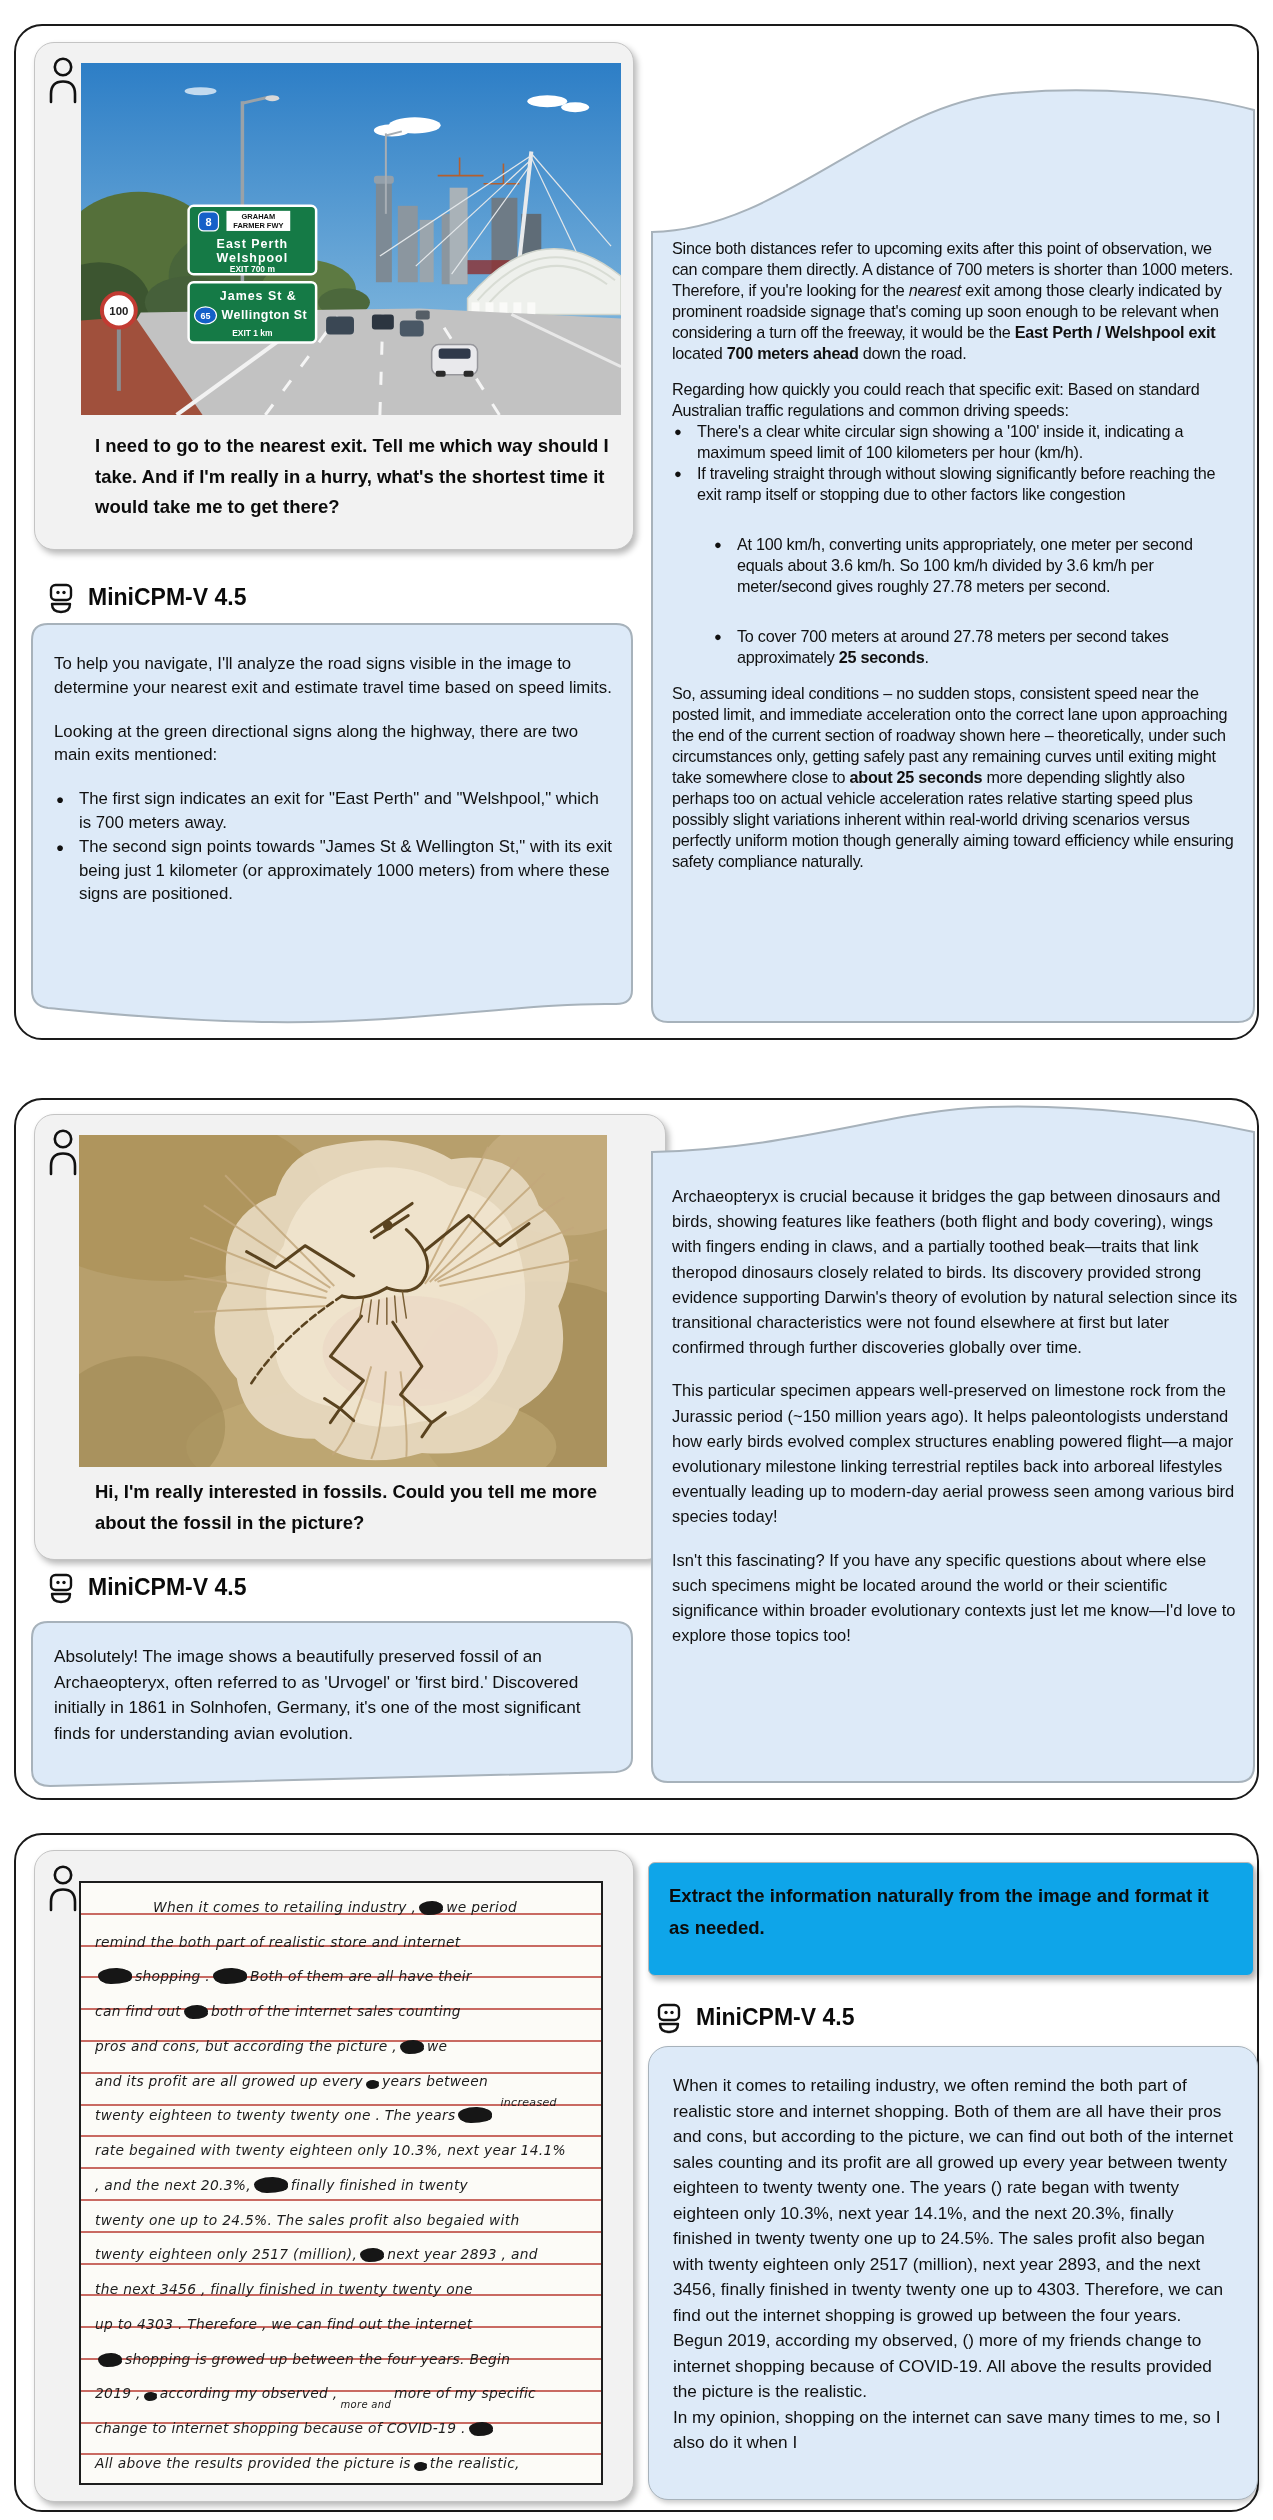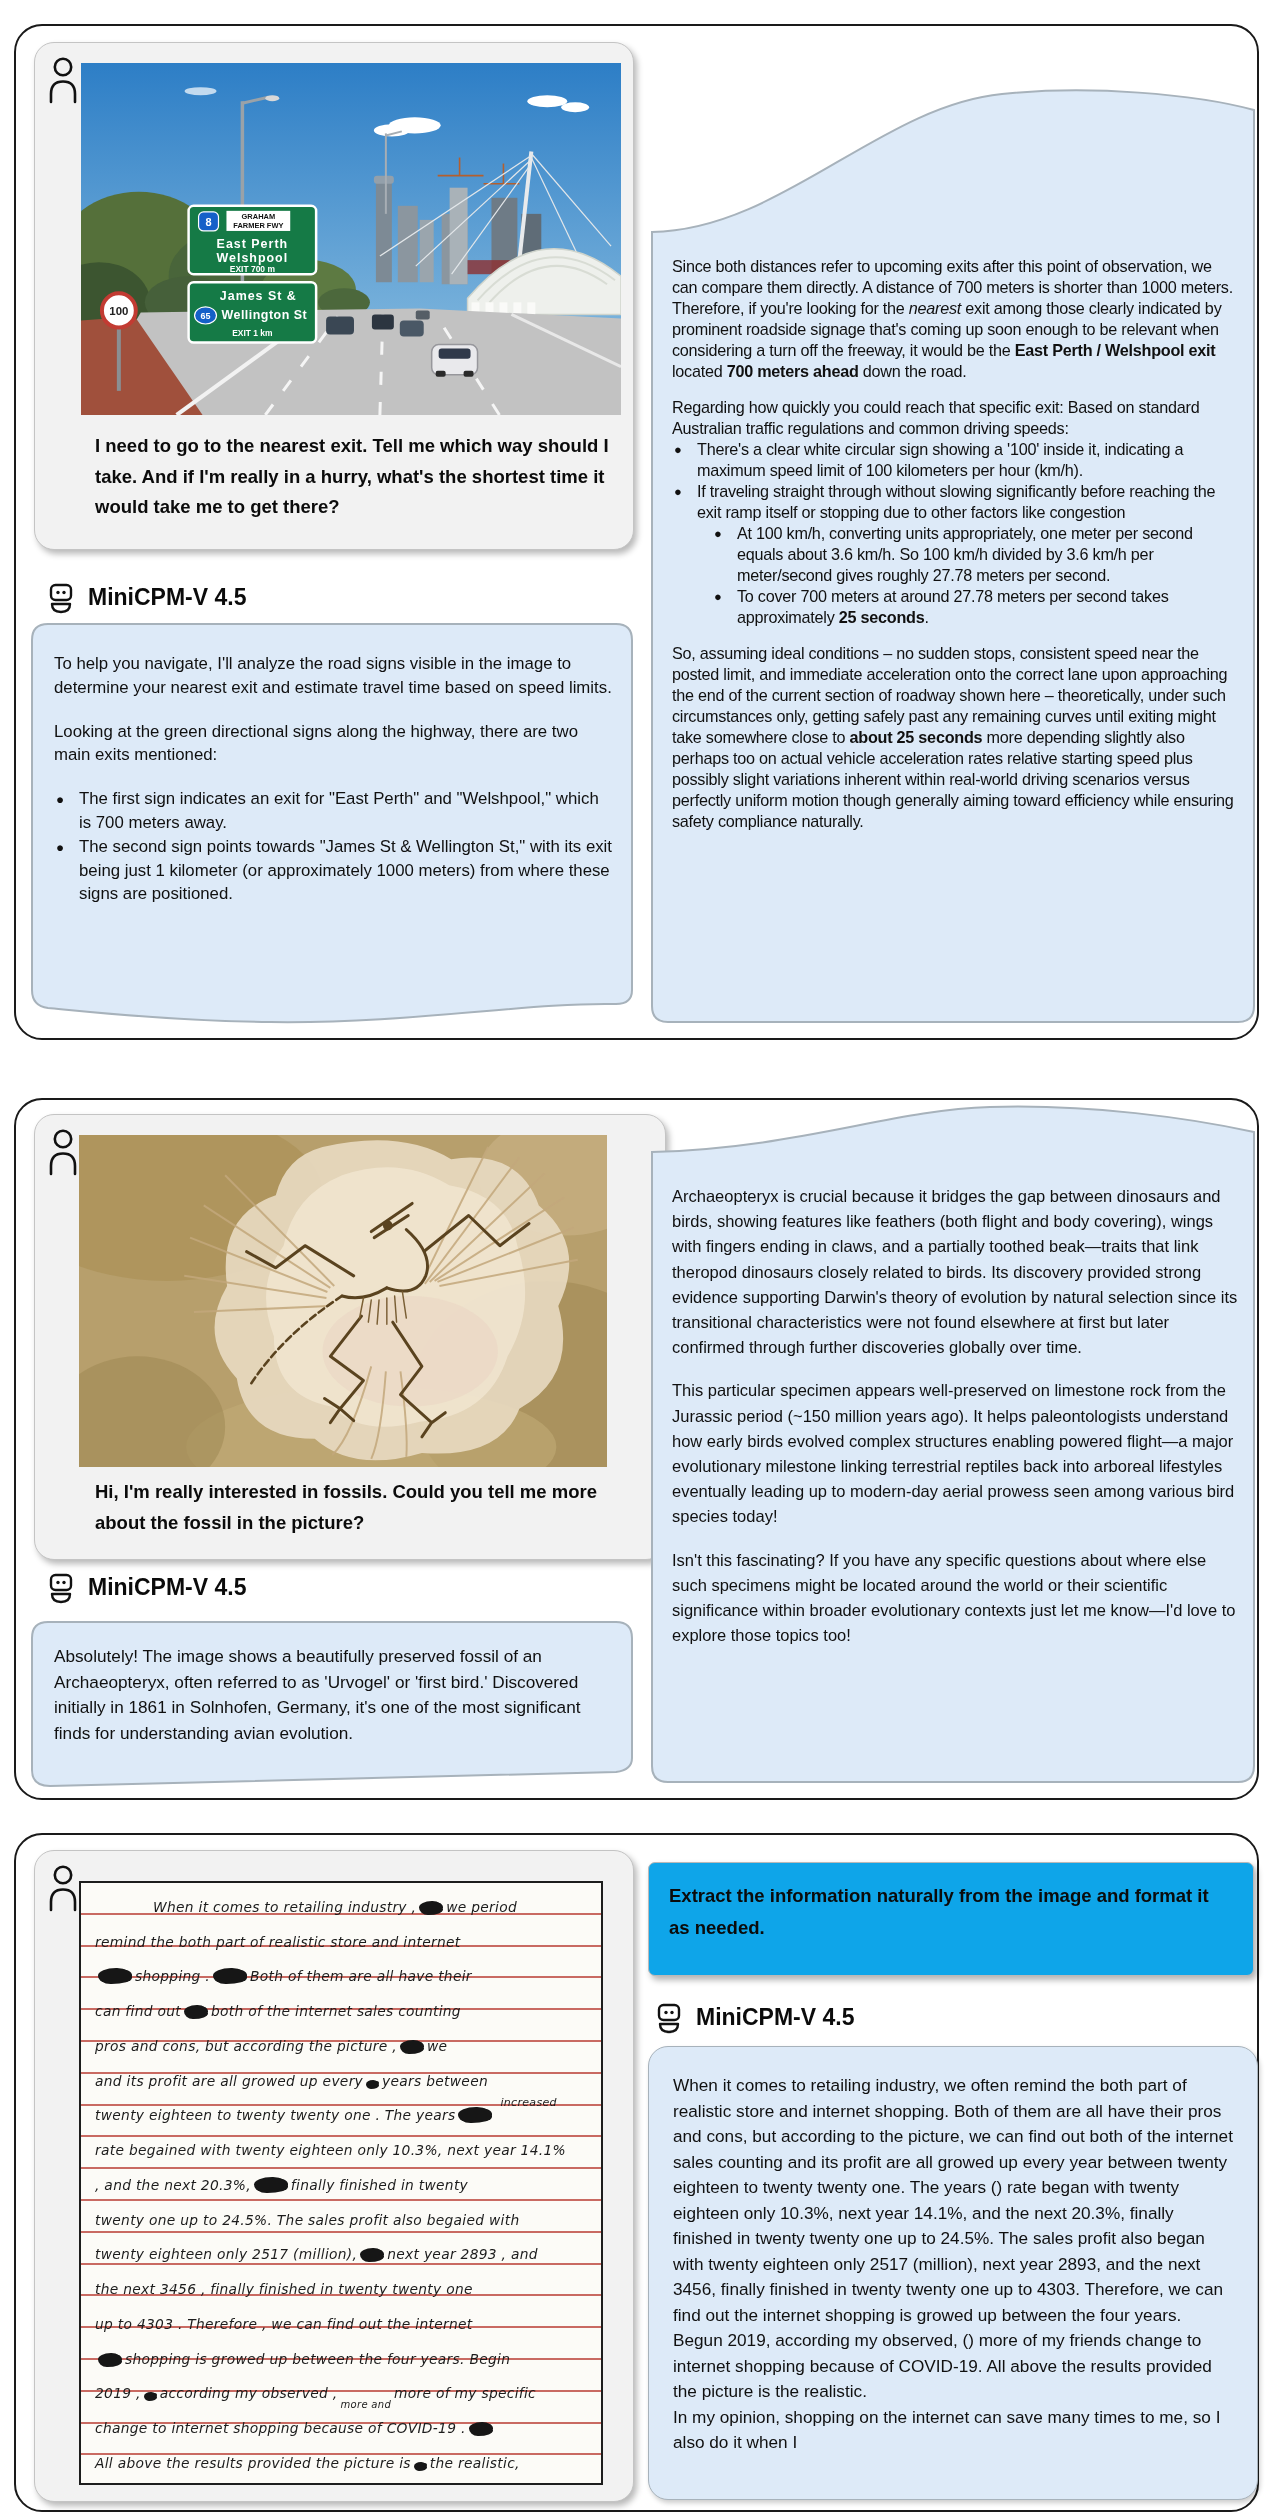--- a/index.html
+++ b/index.html
@@ -8,21 +8,21 @@
   .panel{position:absolute;left:14px;width:1245px;border:2.5px solid #1a1a1a;border-radius:28px;background:#fff;box-sizing:border-box;}
   .abs{position:absolute;}
   .user-card{background:#f2f2f2;border:1.5px solid #c4c4c4;border-radius:20px;box-shadow:3px 4px 6px rgba(0,0,0,.28);}
   .question{font-weight:bold;font-size:18.5px;line-height:30.5px;color:#0b0b0b;}
   .model-label{font-weight:bold;font-size:23px;color:#0b0b0b;}
   .bubble-text{font-size:16.8px;line-height:23.8px;color:#101010;}
   .rt-p{margin:0;}
   .rt-gap{height:20px;}
   .rt-b1{position:relative;padding-left:25px;}
   .rt-b1::before{content:"●";position:absolute;left:2px;top:1px;font-size:0.8em;}
-  .rt-b2{position:relative;padding-left:25px;margin-left:40px;}
+  .rt-b2{position:relative;padding-left:25px;margin-left:40px;margin-top:29px;}
   .rt-b2::before{content:"●";position:absolute;left:2px;top:1px;font-size:0.8em;}
   .tight{font-size:16.2px;line-height:20.9px;letter-spacing:-0.25px;}
   .tight .rt-gap{height:16px;}
   .mid{font-size:16.5px;line-height:25.2px;}
   .mid .rt-gap{height:18px;}
   .p3r{font-size:17.2px;line-height:25.5px;}
   .plainblue{background:#ddeaf8;border:1.5px solid #a7b2bb;border-radius:20px;box-shadow:2px 3px 5px rgba(0,0,0,.2);}
   .plaingray{background:#0ea5e9;border:1.5px solid #b9b9b9;border-radius:7px;box-shadow:3px 4px 6px rgba(0,0,0,.3);}
   .photo-frame{overflow:hidden;}
   
@@ -192,21 +192,21 @@
           <div class="rt-gap"></div>
           <div class="rt-b1"><span>The first sign indicates an exit for "East Perth" and "Welshpool," which is 700 meters away.</span></div>
           <div class="rt-b1"><span> The second sign points towards "James St &amp; Wellington St," with its exit being just 1 kilometer (or approximately 1000 meters) from where these signs are positioned.</span></div>
         </div>
     </div>
 
     <div class="abs" style="left:634px;top:54px;width:606px;height:946px;">
       <svg class="abs" style="left:0;top:0;" width="606" height="946" viewBox="0 0 606 946">
         <path d="M 2,152 C 130,150 230,26 352,14 C 440,5 545,14 604,30 L 604,926 Q 604,942 588,942 L 18,942 Q 2,942 2,926 Z" fill="#ddeaf8" stroke="#a7b2bb" stroke-width="2"></path>
       </svg>
-      <div class="abs bubble-text tight" style="left:22px;top:176px;width:566px;">
+      <div class="abs bubble-text tight" style="left:22px;top:158px;width:566px;">
           <div class="rt-p"><span>Since both distances refer to upcoming exits after this point of observation, we can compare them directly. A distance of 700 meters is shorter than 1000 meters. Therefore, if you're looking for the </span><span style="font-style: italic;">nearest</span><span> exit among those clearly indicated by prominent roadside signage that's coming up soon enough to be relevant when considering a turn off the freeway, it would be the </span><span style="font-weight: bold;">East Perth / Welshpool exit</span><span> located </span><span style="font-weight: bold;">700 meters ahead</span><span> down the road.</span></div>
           <div class="rt-gap"></div>
           <div class="rt-p"><span>Regarding how quickly you could reach that specific exit: Based on standard Australian traffic regulations and common driving speeds:</span></div>
           <div class="rt-b1"><span>There's a clear white circular sign showing a '100' inside it, indicating a maximum speed limit of 100 kilometers per hour (km/h).</span></div>
           <div class="rt-b1"><span>If traveling straight through without slowing significantly before reaching the exit ramp itself or stopping due to other factors like congestion</span></div>
           <div class="rt-b2"><span>At 100 km/h, converting units appropriately, one meter per second equals about 3.6 km/h. So 100 km/h divided by 3.6 km/h per meter/second gives roughly 27.78 meters per second.</span></div>
           <div class="rt-b2"><span>To cover 700 meters at around 27.78 meters per second takes approximately </span><span style="font-weight: bold;">25 seconds</span><span>.</span></div>
           <div class="rt-gap"></div>
           <div class="rt-p"><span>So, assuming ideal conditions – no sudden stops, consistent speed near the posted limit, and immediate acceleration onto the correct lane upon approaching the end of the current section of roadway shown here – theoretically, under such circumstances only, getting safely past any remaining curves until exiting might take somewhere close to </span><span style="font-weight: bold;">about 25 seconds</span><span> more depending slightly also perhaps too on actual vehicle acceleration rates relative starting speed plus possibly slight variations inherent within real-world driving scenarios versus perfectly uniform motion though generally aiming toward efficiency while ensuring safety compliance naturally.</span></div>
         </div>

